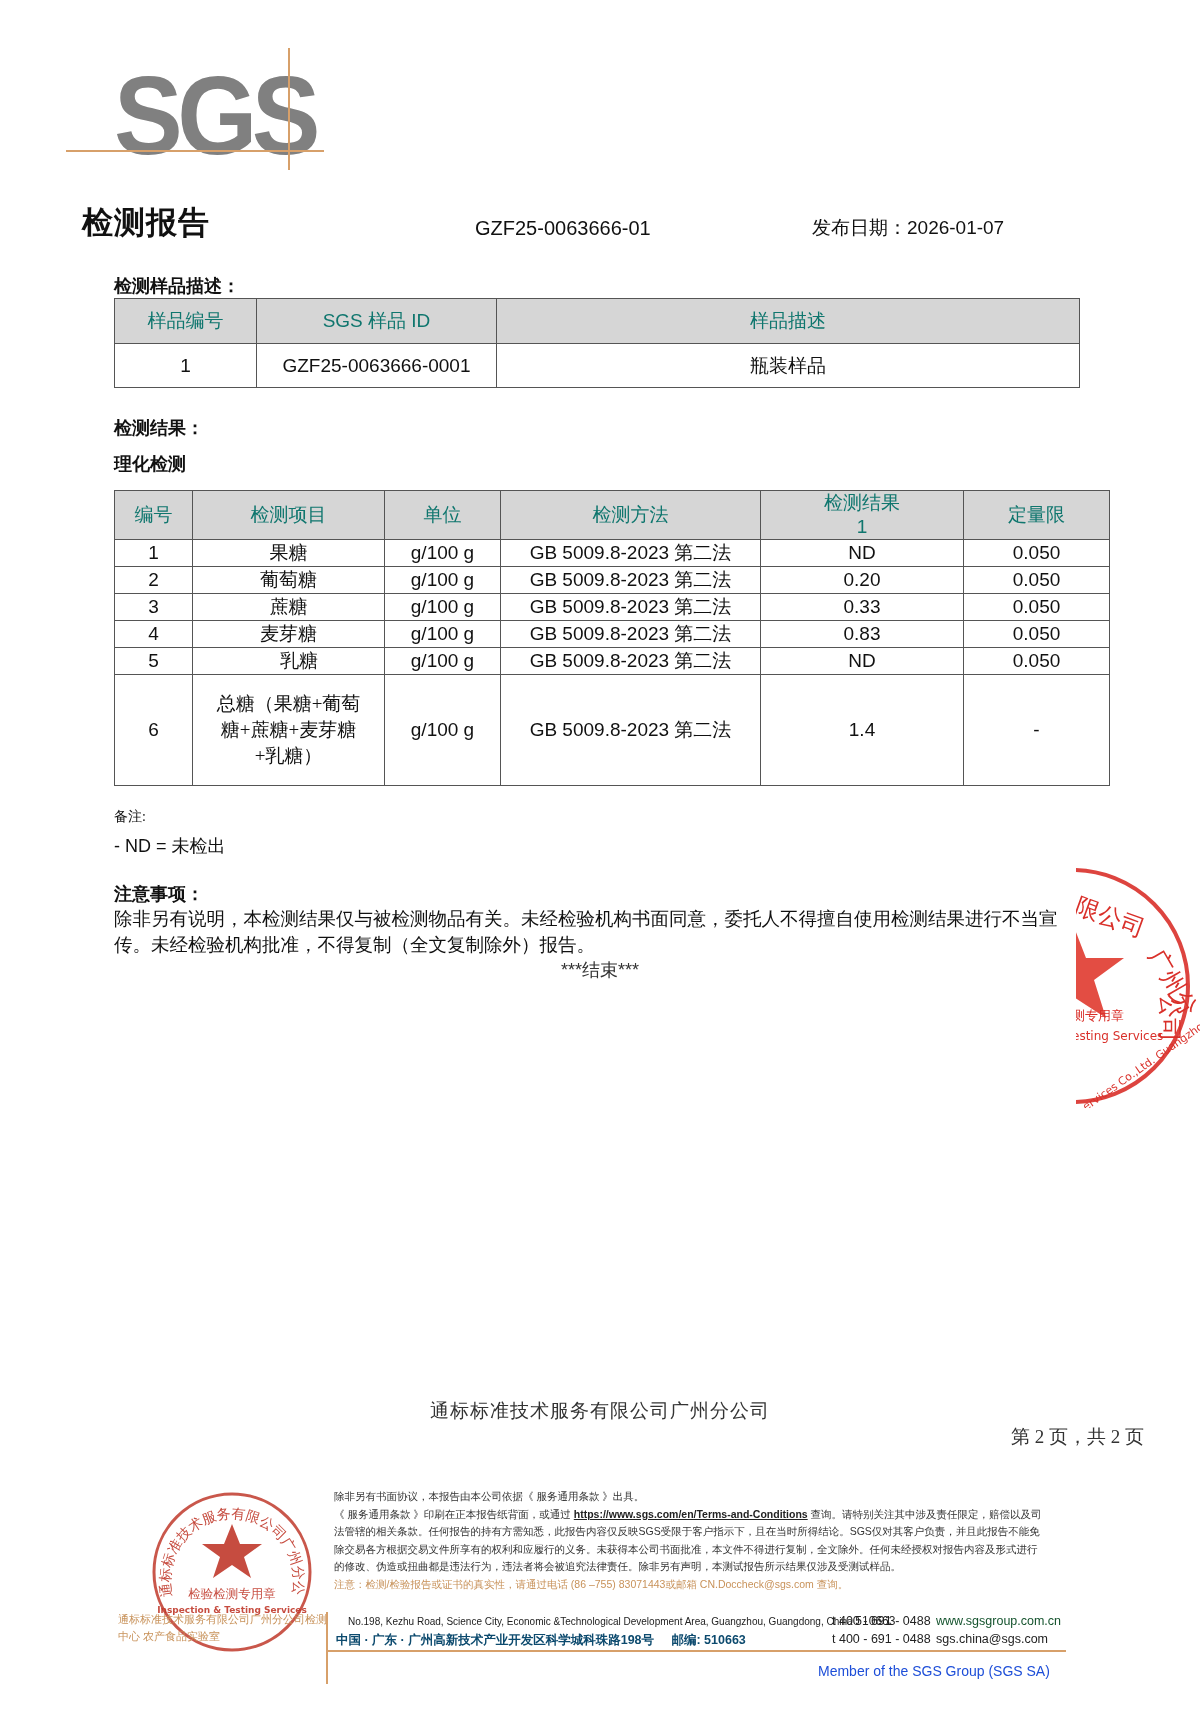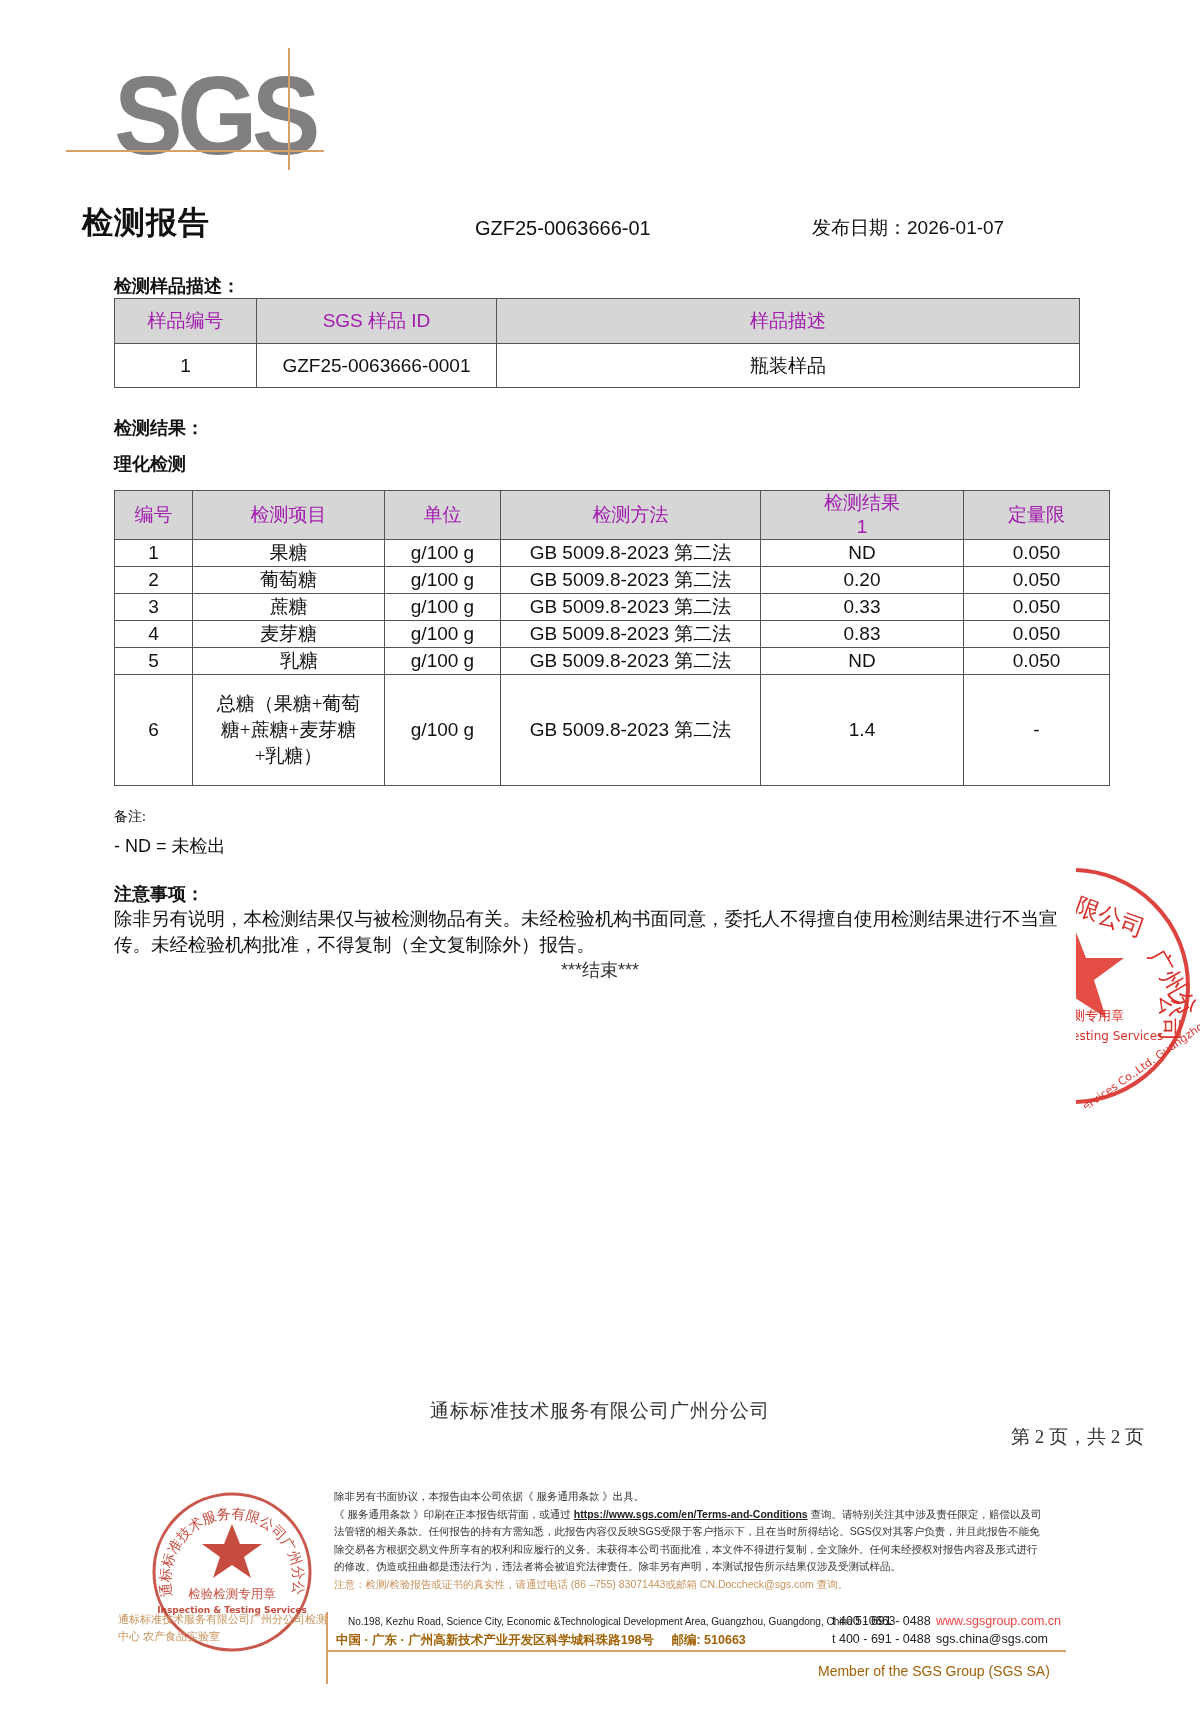--- a/index.html
+++ b/index.html
@@ -22,21 +22,21 @@
 
   
   .report-title { left: 82px; top: 202px; font-size: 31px; font-weight: bold; letter-spacing: 1px; }
   .report-no { left: 475px; top: 217px; font-size: 20px; }
   .issue-date { left: 812px; top: 215px; font-size: 19px; }
 
   .section-label { font-size: 18px; font-weight: bold; }
 
   table { border-collapse: collapse; position: absolute; }
   td, th { border: 1.5px solid #555; text-align: center; font-weight: normal; padding: 0; }
-  th { background: #d6d6d6; color: #a21caf; font-size: 19px; }
+  th { background: #d6d6d6; color: #0f766e; font-size: 19px; }
 
   .sample-table { left: 114px; top: 298px; width: 966px; }
   .sample-table th { height: 44px; }
   .sample-table td { height: 43px; font-size: 19px; }
 
   .result-table { left: 114px; top: 490px; width: 996px; }
   .result-table th { height: 48px; line-height: 24px; }
   .result-table td { height: 26px; font-size: 19px; line-height: 26px; }
   .result-table tr.tall td { height: 78px; line-height: 26px; }
 
@@ -56,26 +56,26 @@
   .disclaimer { left: 334px; top: 1488px; width: 710px; font-size: 10.5px; line-height: 17.5px; color: #333; }
   .disclaimer a { color: #222; text-decoration: underline; font-weight: bold; }
   .disclaimer .note { color: #c8925a; }
 
   .lab-cn { left: 118px; top: 1611px; width: 212px; font-size: 11px; line-height: 17px; color: #c8925a; }
 
   .addr-vline { left: 326px; top: 1612px; width: 2px; height: 72px; background: #d7a06a; }
   .addr-hline { left: 326px; top: 1650px; width: 740px; height: 2px; background: #d7a06a; }
   .addr-en { left: 348px; top: 1614px; font-size: 10px; color: #222; }
   .addr-en .zip { font-size: 12px; }
-  .addr-cn { left: 336px; top: 1632px; font-size: 12.5px; color: #a16207; font-weight: bold; }
+  .addr-cn { left: 336px; top: 1632px; font-size: 12.5px; color: #0c4a6e; font-weight: bold; }
   .phone1 { left: 832px; top: 1614px; font-size: 12.5px; color: #222; }
   .phone2 { left: 832px; top: 1632px; font-size: 12.5px; color: #222; }
-  .web { left: 936px; top: 1614px; font-size: 12.5px; color: #ef4444; }
+  .web { left: 936px; top: 1614px; font-size: 12.5px; color: #14532d; }
   .email { left: 936px; top: 1632px; font-size: 12.5px; color: #222; }
-  .member { left: 818px; top: 1663px; font-size: 14px; color: #a16207; }
+  .member { left: 818px; top: 1663px; font-size: 14px; color: #1d4ed8; }
 </style>
 </head>
 <body>
 
 <div class="abs logo">
   <div class="logo-text">SGS</div>
   <div class="logo-hline"></div>
   <div class="logo-vline"></div>
 </div>
 

